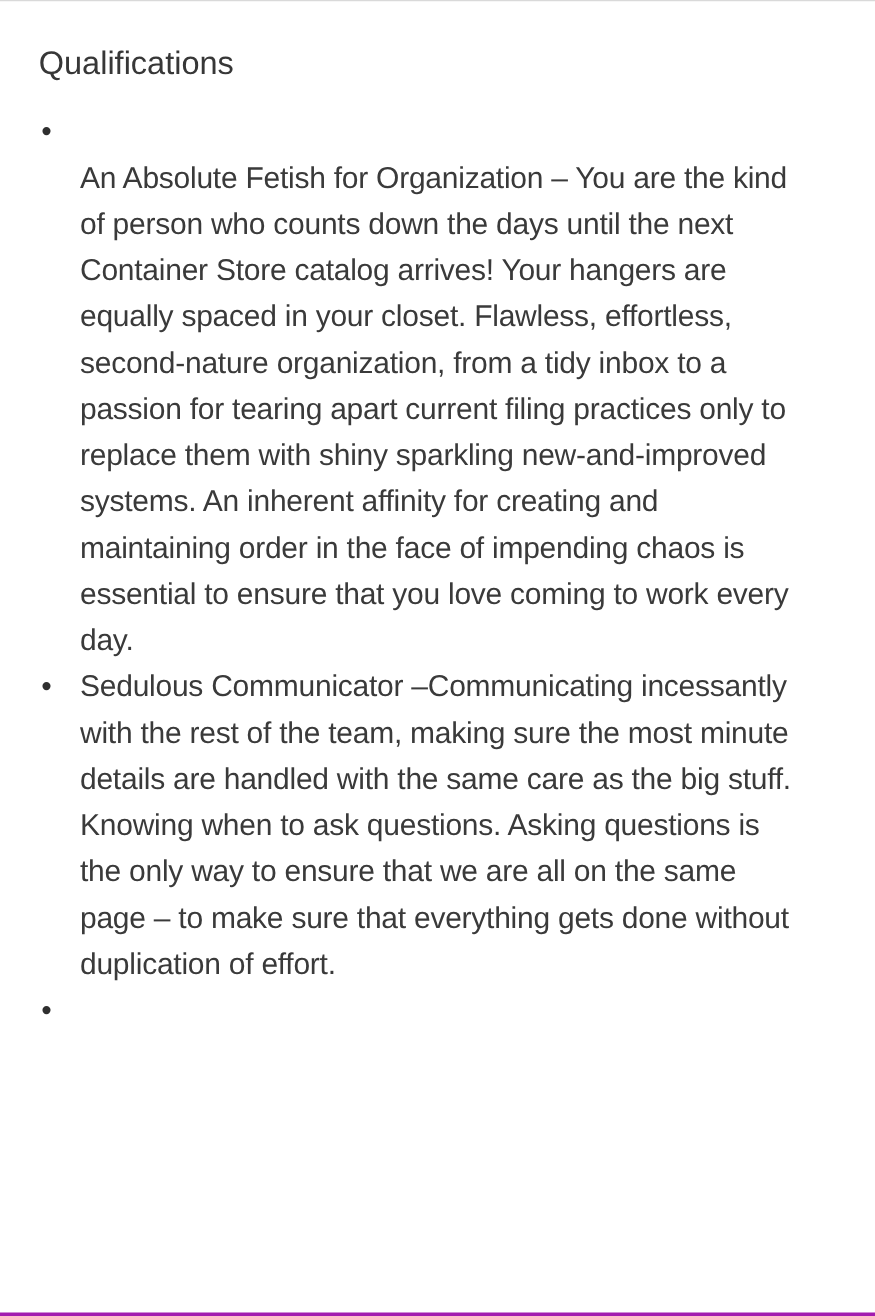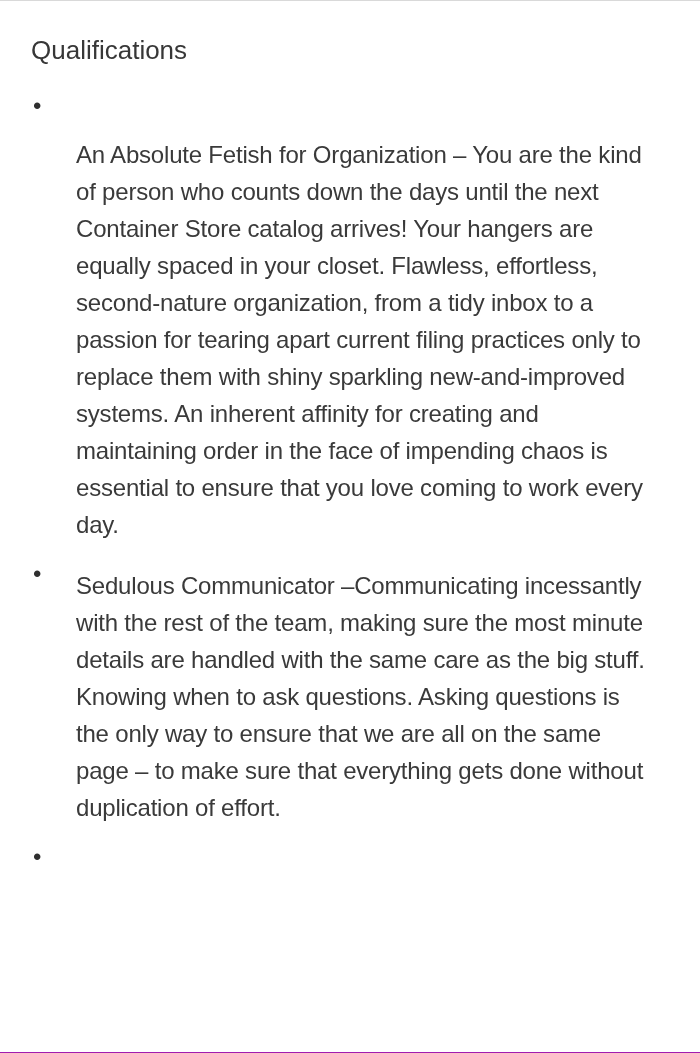--- a/index.html
+++ b/index.html
@@ -7,21 +7,21 @@
     padding: 0;
     background: #ffffff;
   }
   .frame {
     position: relative;
     width: 700px;
     height: 1053px;
     box-sizing: border-box;
     background: #ffffff;
     border-top: 1px solid #d9d9d9;
-    border-bottom: 1px solid #a21caf;
+    border-bottom: 3px solid #a21caf;
     overflow: hidden;
     font-family: "Liberation Sans", "DejaVu Sans", sans-serif;
     color: #3a3a3a;
   }
   .section-title {
     margin: 32px 0 0 31px;
     font-size: 26px;
     line-height: 34px;
     font-weight: 400;
     color: #373737;
@@ -37,21 +37,21 @@
     flex: 0 0 auto;
     box-sizing: content-box;
     padding-left: 33px;
     width: 31px;
     font-size: 24px;
     line-height: 37px;
     color: #2f2f2f;
   }
   .item-text {
     flex: 0 1 auto;
-    margin: 12px;
+    margin: 0;
     width: 582px;
     font-size: 24px;
     line-height: 37px;
     font-weight: 400;
     color: #3a3a3a;
     letter-spacing: -0.2px;
   }
   
   .qual-item.marker-own-line .item-text {
     padding-top: 37px;

